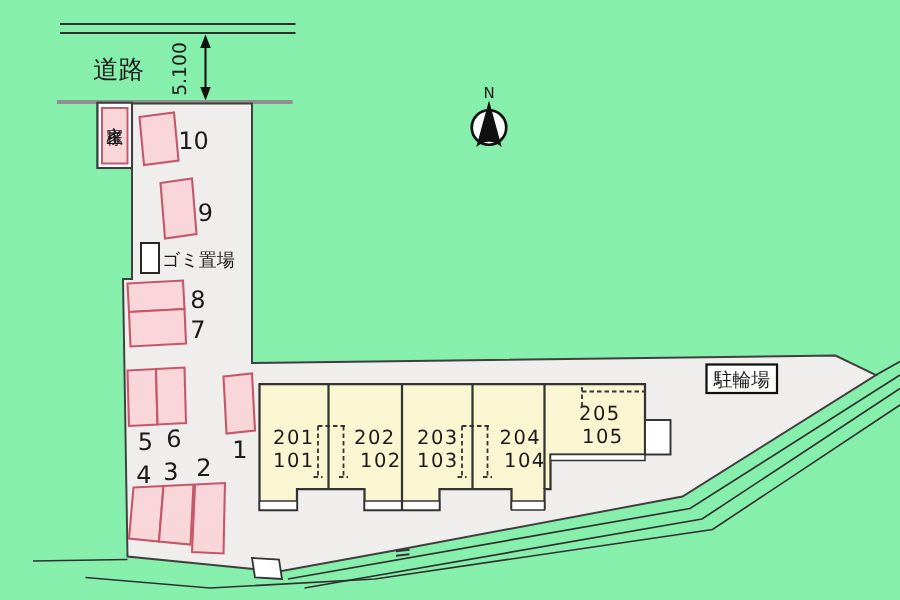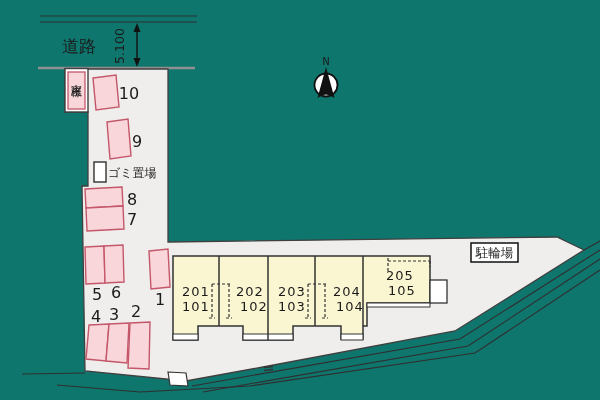--- a/index.html
+++ b/index.html
@@ -1,17 +1,17 @@
 <!DOCTYPE html>
 <html><head>
 <meta charset="utf-8">
 <style>
   html,body { margin:0; padding:0; background:#ffffff; }
   #stage {
-    position:relative; width:600px; height:400px; background:#0f766e;
+    position:relative; width:600px; height:400px; background:#86efac;
     font-family:"DejaVu Sans","Liberation Sans",sans-serif; overflow:hidden;
   }
   svg { position:absolute; left:0; top:0; }
   text { fill:#1a1a1a; font-family:"DejaVu Sans","Liberation Sans",sans-serif; }
   .num { font-size:16px; }
   .unit { font-size:13px; letter-spacing:1px; }
   .jp-sm { font-size:12px; }
   .v-label {
     position:absolute; left:70px; top:75px;
     writing-mode:vertical-rl; text-orientation:upright;

